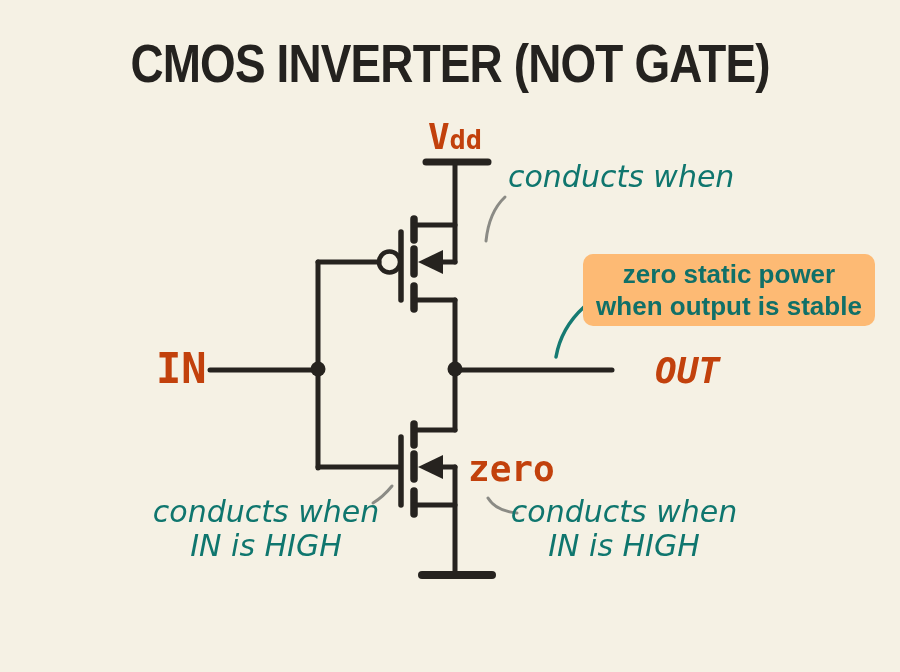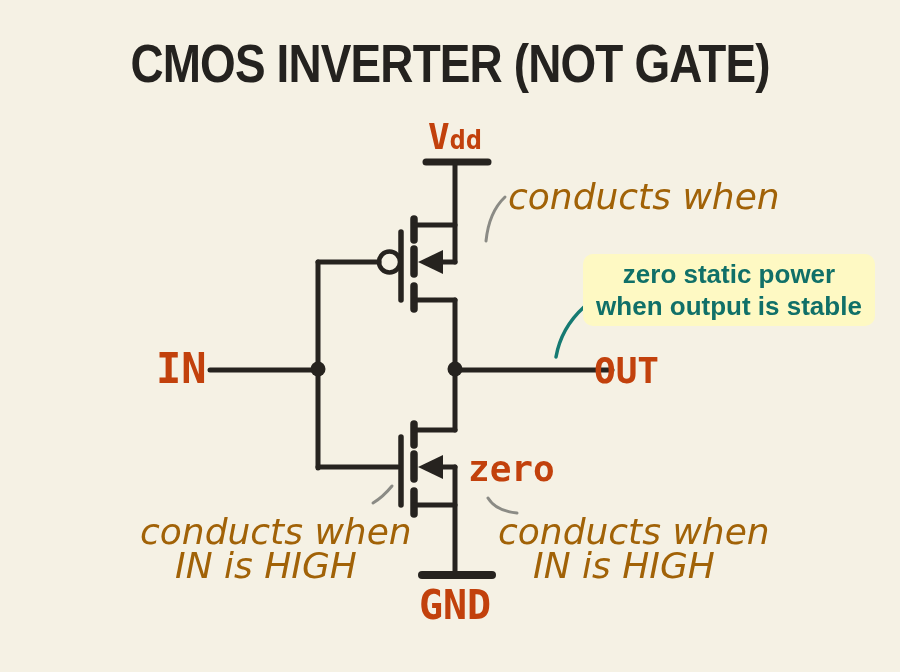--- a/index.html
+++ b/index.html
@@ -18,34 +18,34 @@
   }
   .svg-layer { position:absolute; left:0; top:0; }
   .lbl {
     position:absolute; color:#c2410c;
     font-family:"DejaVu Sans Mono", monospace; font-weight:bold;
     white-space:nowrap;
   }
   .lbl-vdd  { left:405px; top:116px; width:100px; text-align:center; font-size:36px; }
   .lbl-vdd .sub { font-size:27px; }
   .lbl-in   { left:156px; top:344px; font-size:42px; }
-  .lbl-out  { left:594px; top:350px; font-size:36px; }
+  .lbl-out  { left:655px; top:350px; font-size:36px;font-style:italic; }
   .lbl-gnd  { left:405px; top:582px; width:100px; text-align:center; font-size:40px; }
   .lbl-pmos { left:468px; top:244px; font-size:36px; }
   .lbl-nmos { left:468px; top:448px; font-size:36px; }
   .note {
-    position:absolute; color:#a16207; font-style:italic;
-    font-size:36px; line-height:34px; white-space:nowrap;margin-top:20px;
+    position:absolute; color:#0f766e; font-style:italic;
+    font-size:30px; line-height:34px; white-space:nowrap;
   }
   .note-pmos { left:508px; top:160px; text-align:left; }
   .note-nmos-left  { left:140px; top:495px; width:252px; text-align:center; }
   .note-nmos-right { left:498px; top:495px; width:252px; text-align:center; }
   .callout {
     position:absolute; left:583px; top:254px; width:292px; height:72px;
-    background:#fef9c3; border-radius:10px;
+    background:#fdba74; border-radius:10px;
     color:#107068; font-family:"Liberation Sans", sans-serif; font-weight:bold;
     font-size:26px; line-height:32px; text-align:center;
     display:flex; flex-direction:column; justify-content:center;
   }
 </style>
 </head>
 <body>
 
 <div class="stage">
 
@@ -108,21 +108,20 @@
       <path d="M488 498 Q496 511 517 513"></path>
     </g>
 
     <path d="M556 357 Q561 328 584 307" stroke="#157a72" stroke-width="3.5" stroke-linecap="round" fill="none"></path>
   </svg>
 
   <div class="lbl lbl-vdd"><span>V</span><span class="sub">dd</span></div>
 
   <div class="lbl lbl-in">IN</div>
   <div class="lbl lbl-out">OUT</div>
-  <div class="lbl lbl-gnd">GND</div>
   <div class="lbl lbl-nmos">zero</div>
 
   <div class="note note-pmos">
     <div>conducts when</div>
   </div>
 
   <div class="note note-nmos-left">
     <div>conducts when</div>
     <div>IN is HIGH</div>
   </div>

